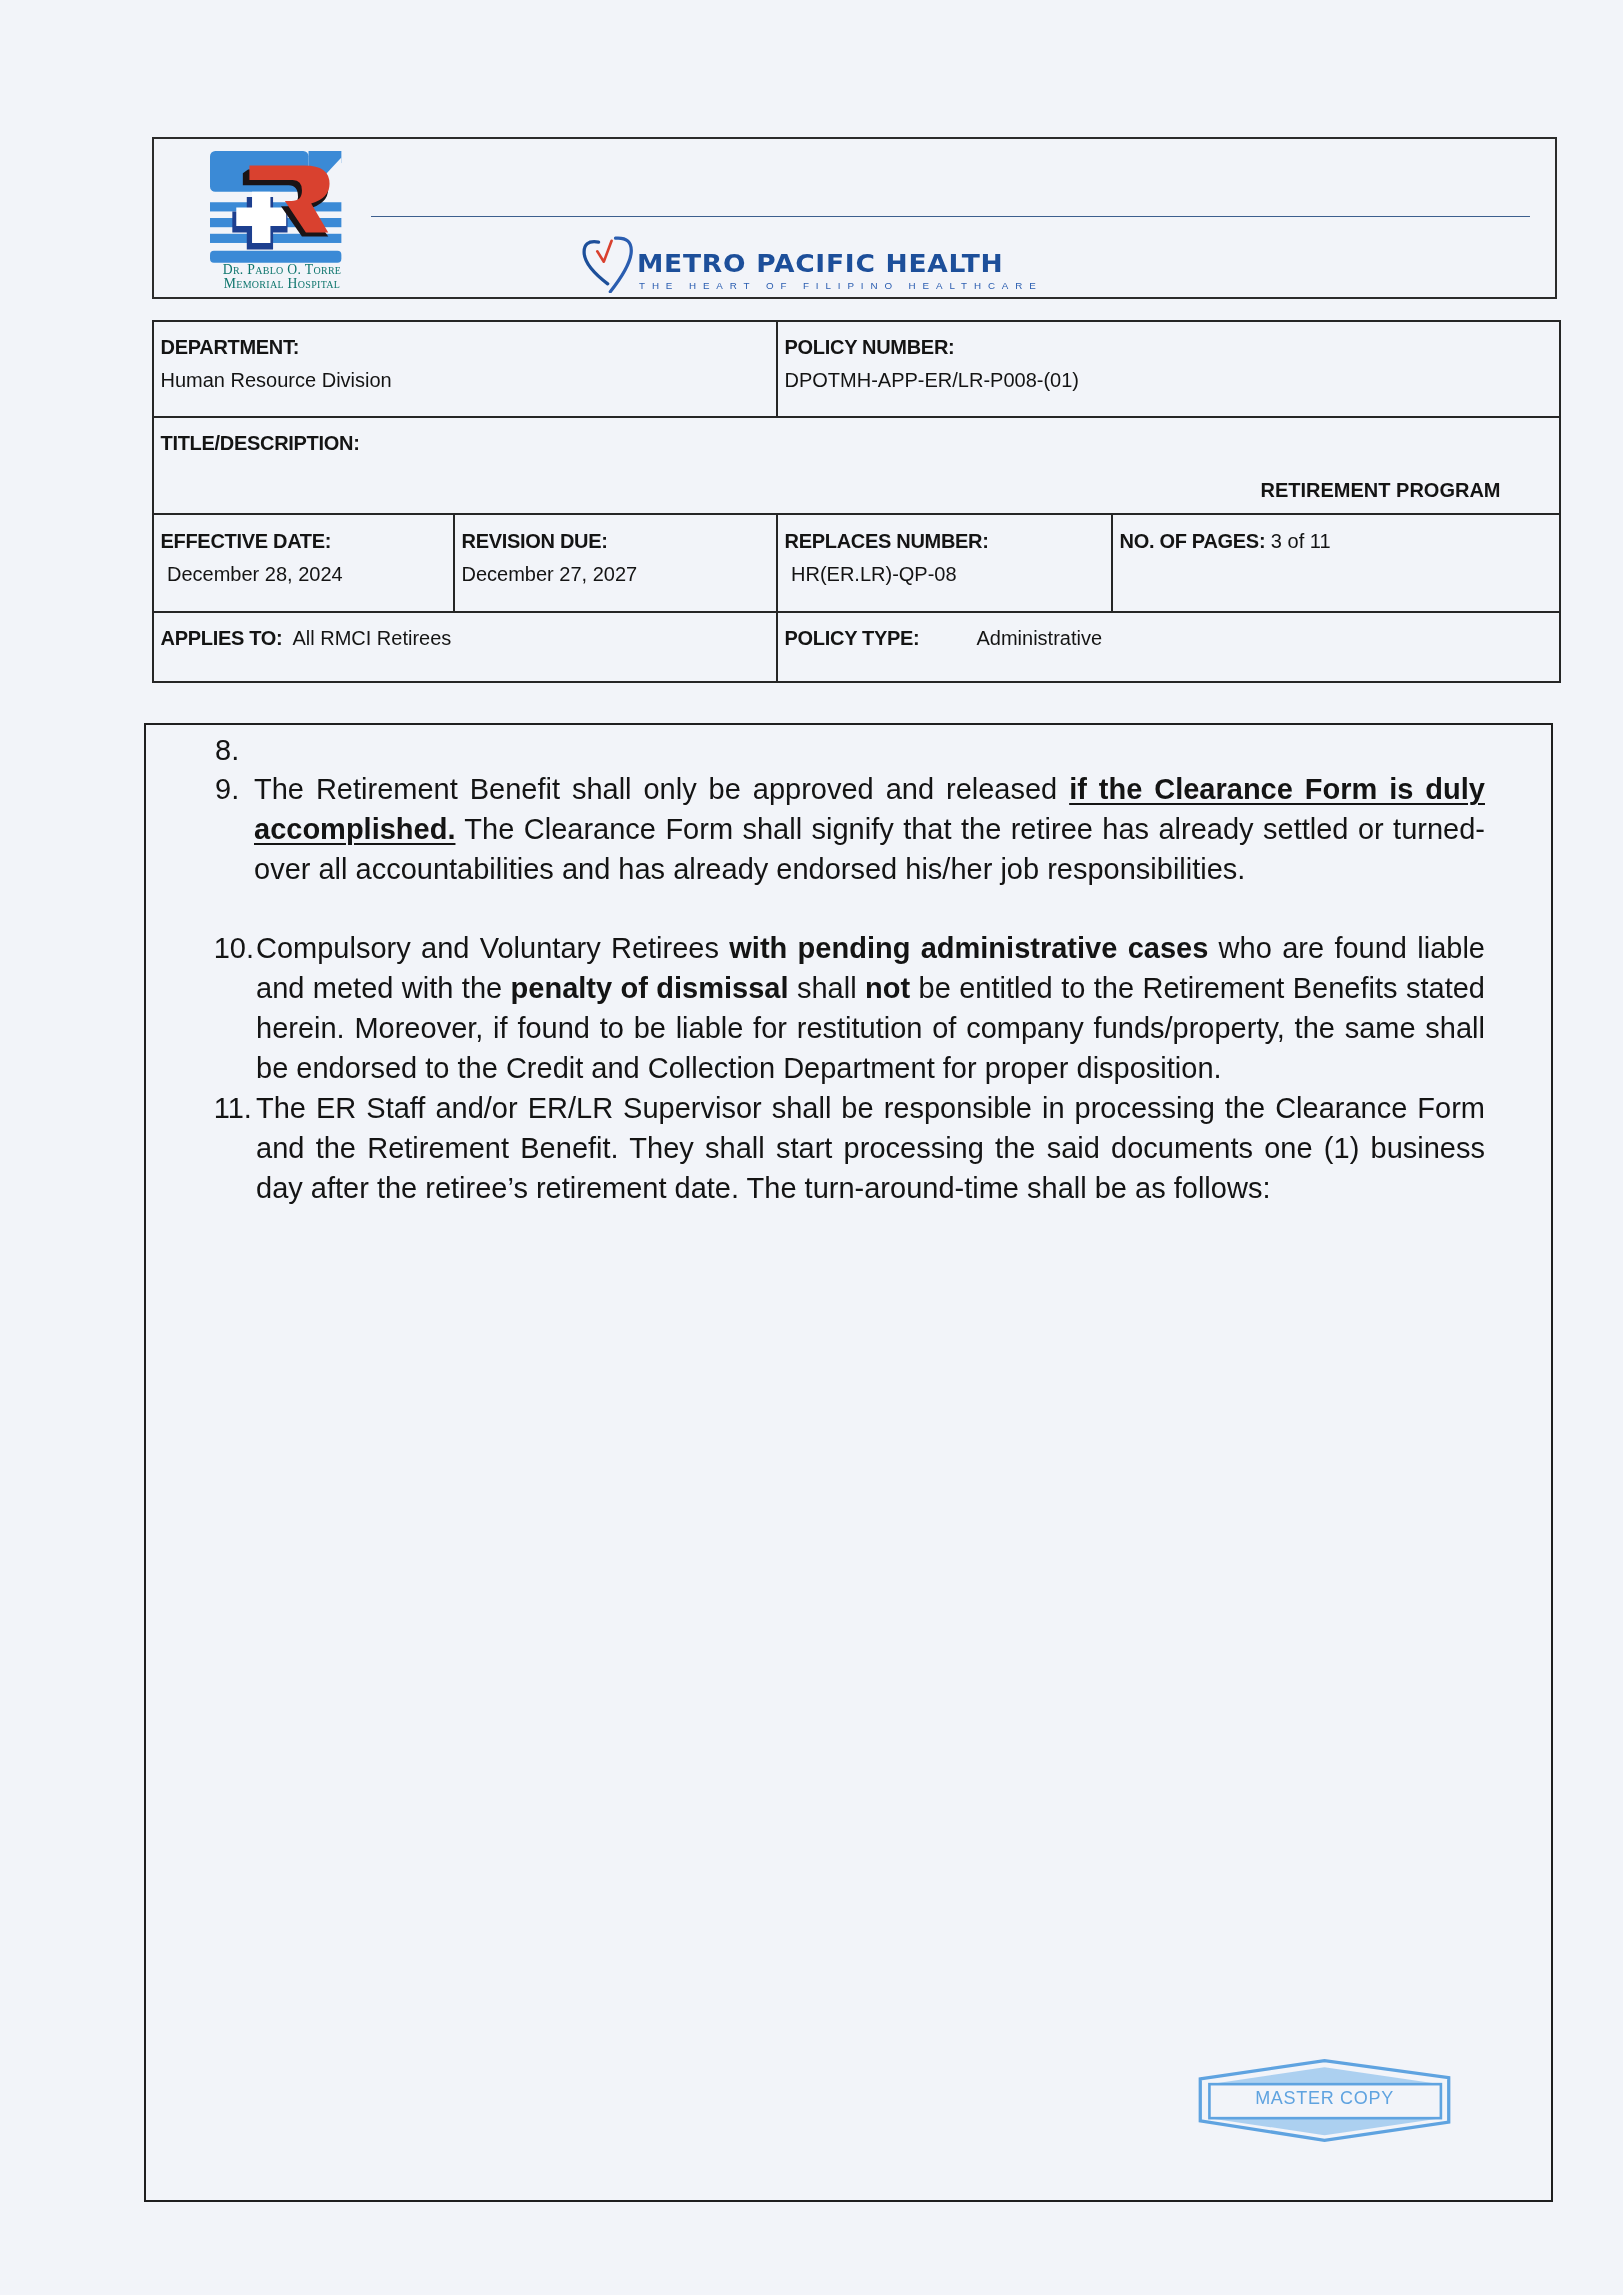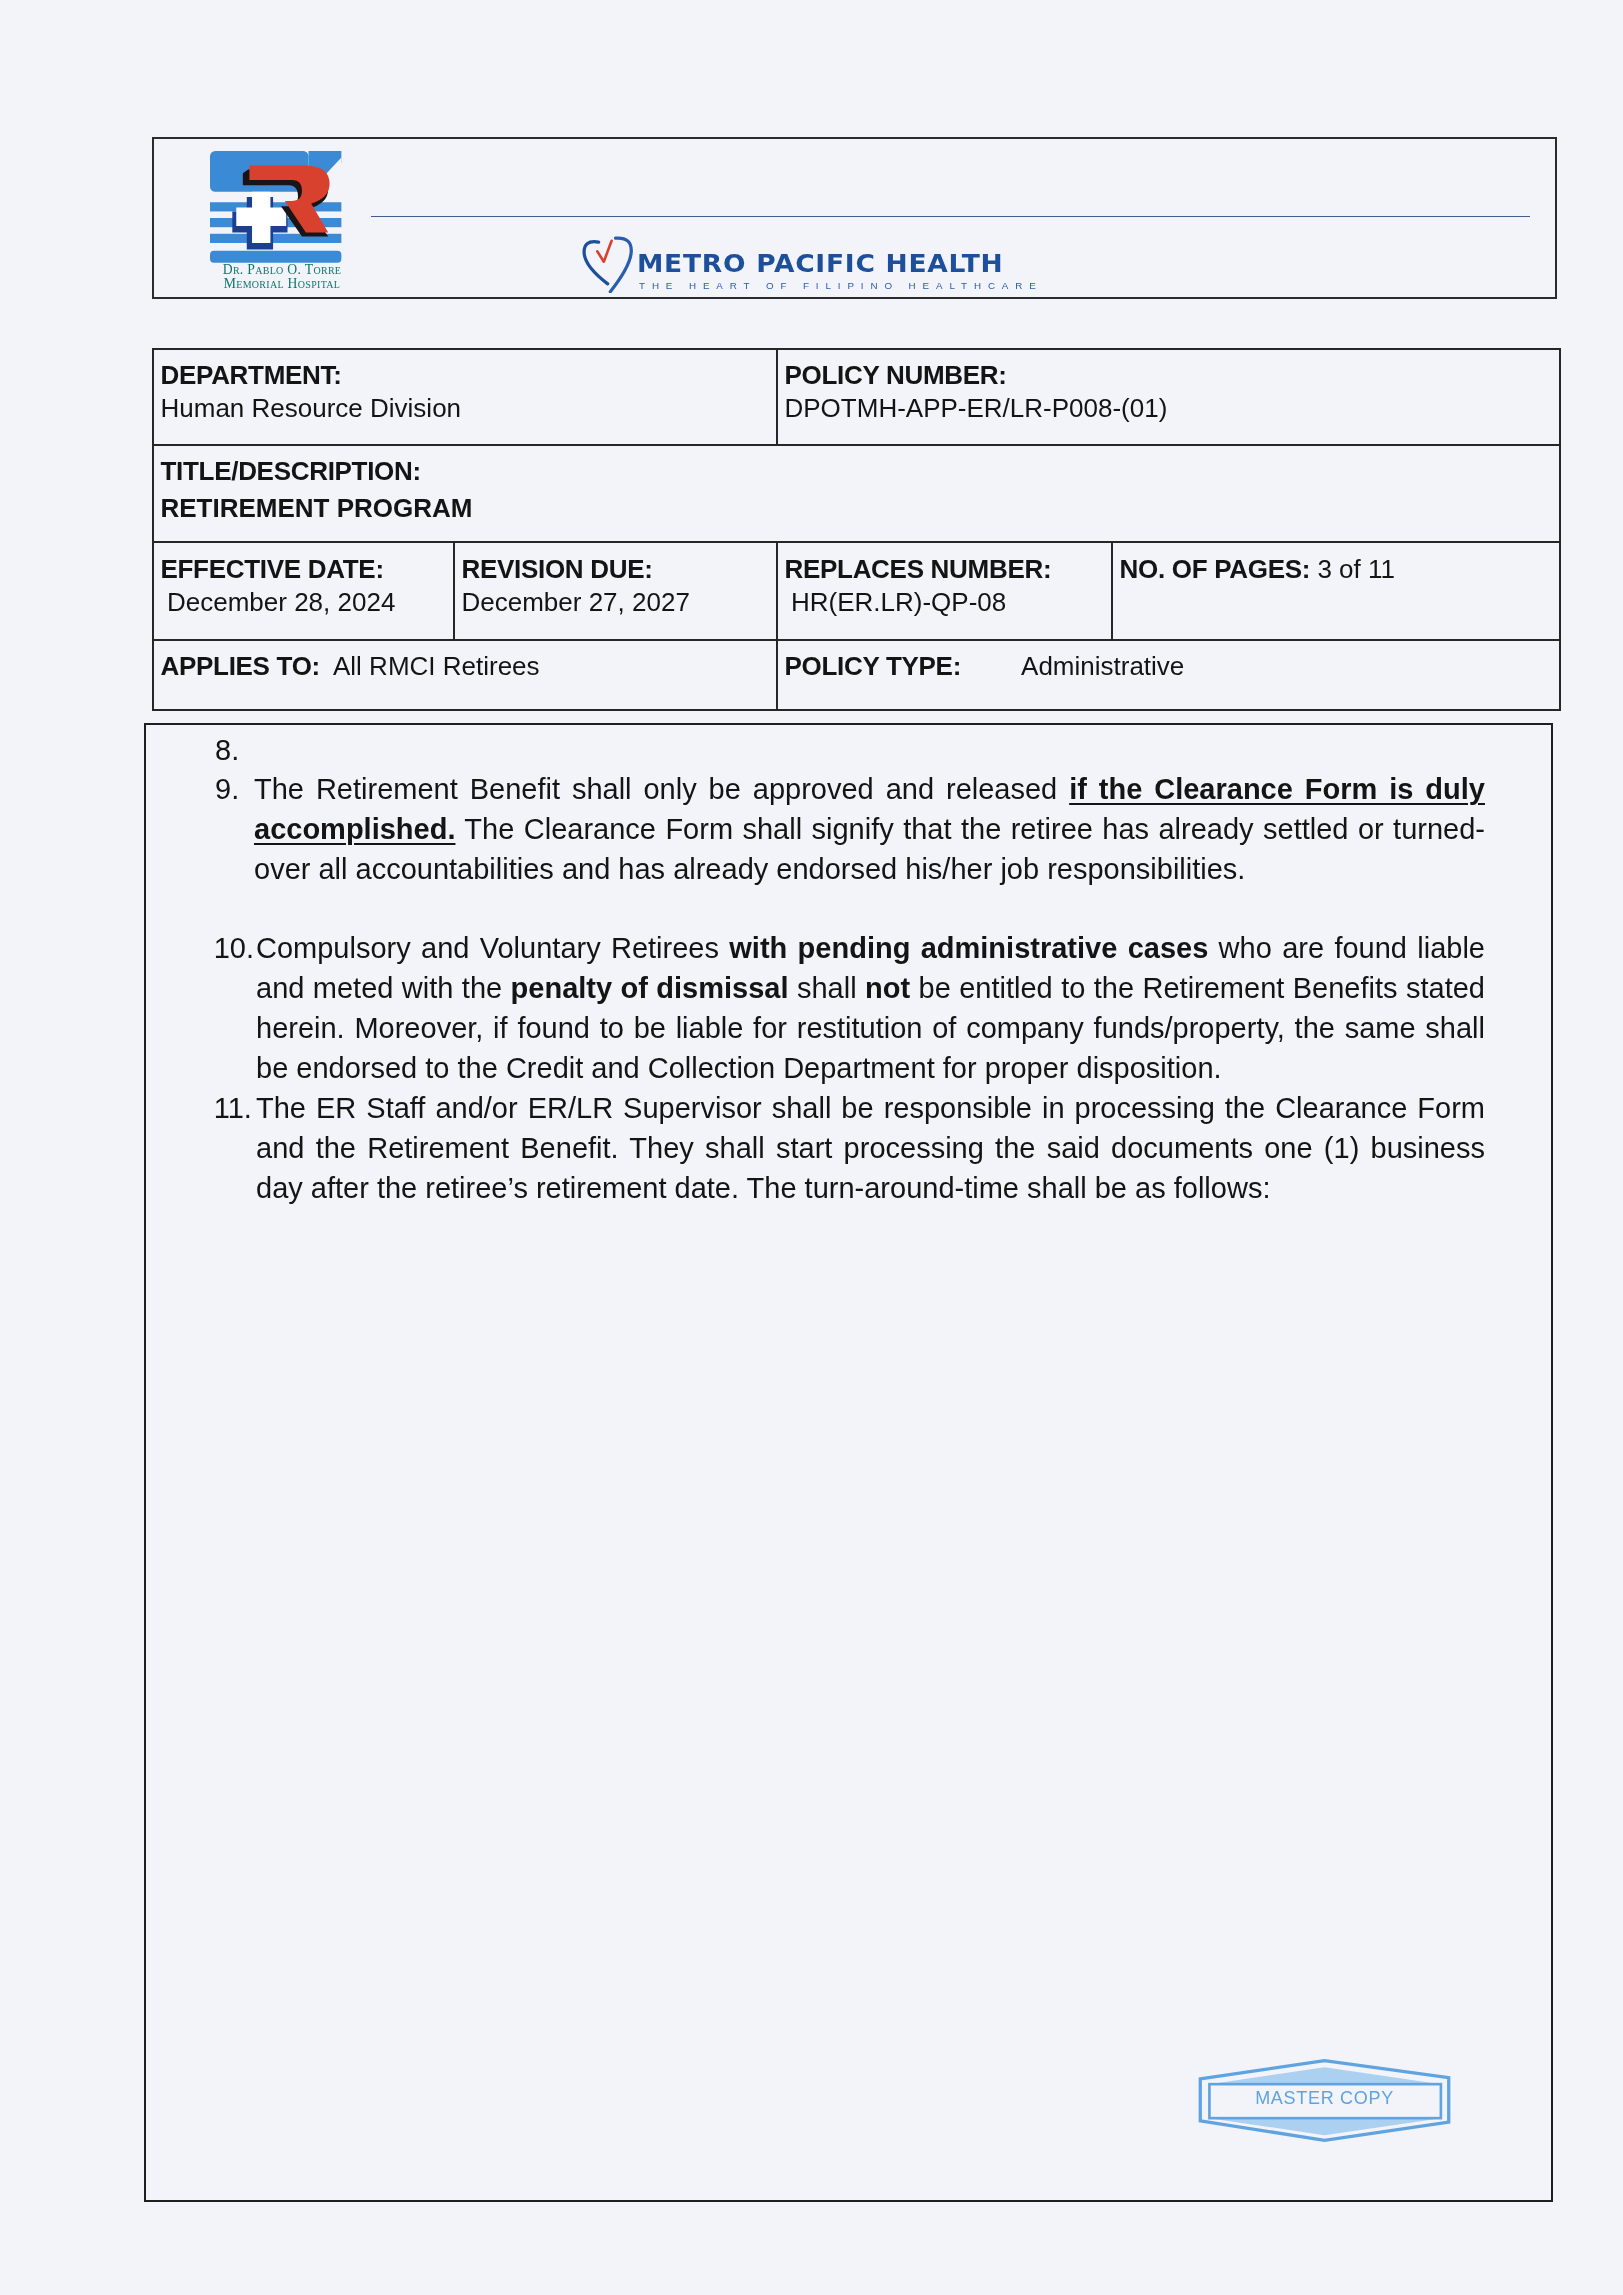--- a/index.html
+++ b/index.html
@@ -108,26 +108,26 @@
     font-size: 9.8px;
     letter-spacing: 6.9px;
     color: #2a5db0;
     white-space: nowrap;
   }
 
   
   .info-table {
     position: absolute;
     left: 152px;
-    top: 348px;
+    top: 320px;
     width: 1407px;
     border-collapse: collapse;
     table-layout: fixed;
     font-family: "Liberation Sans", sans-serif;
-    font-size: 26px;
+    font-size: 20px;
     color: #141414;
   }
   .info-table td {
     border: 2px solid #262626;
     vertical-align: top;
     padding: 9.2px 6.5px 0 6.5px;
     line-height: 33px;
   }
   .info-table .lbl {
     font-weight: bold;
@@ -135,23 +135,23 @@
   }
   .info-table .val {
     display: block;
   }
   .row-a td { height: 85px; }
   .row-b td { height: 86px; }
   .row-c td { height: 86px; }
   .row-d td { height: 59px; }
   .title-cell .title-value {
     display: block;
-    text-align: left;
+    text-align: right;
     font-weight: bold;
-    margin-top: 4px;
+    margin-top: 14px;
     padding-right: 52px;
   }
   .indent-val { padding-left: 6.5px; }
 
   
   .body-box {
     position: absolute;
     left: 144px;
     top: 723px;
     width: 1409px;

